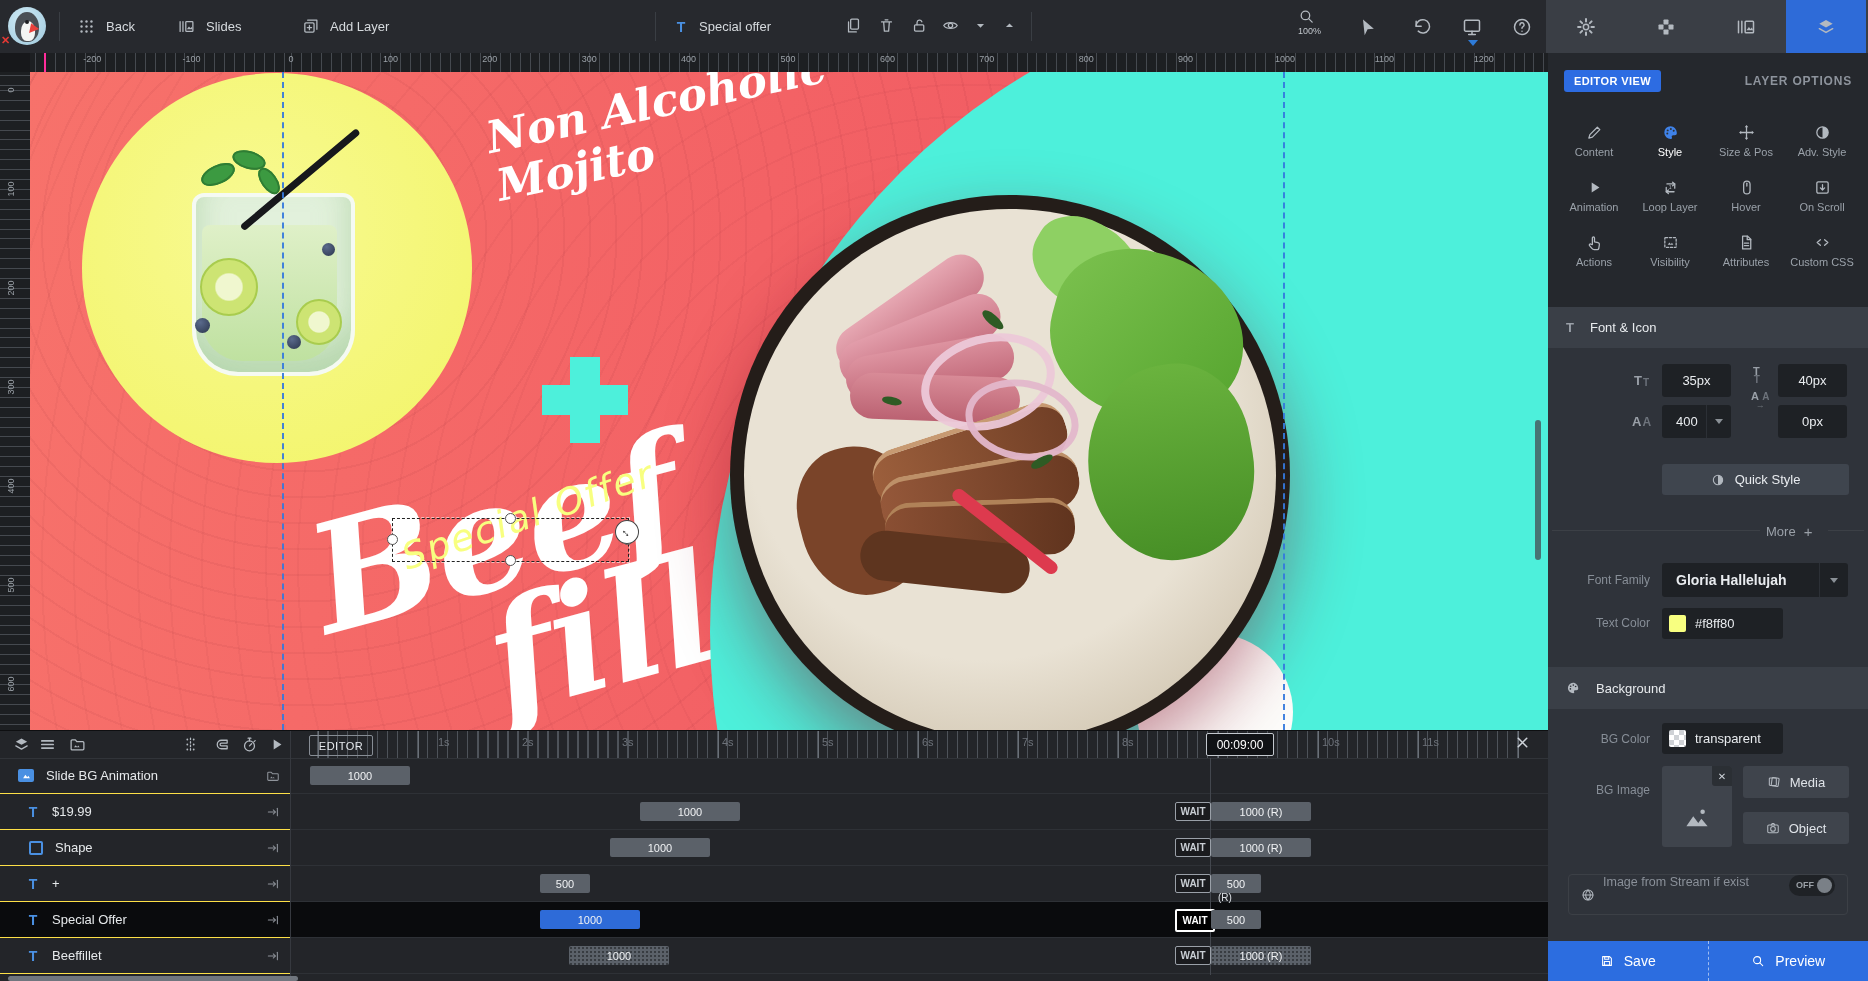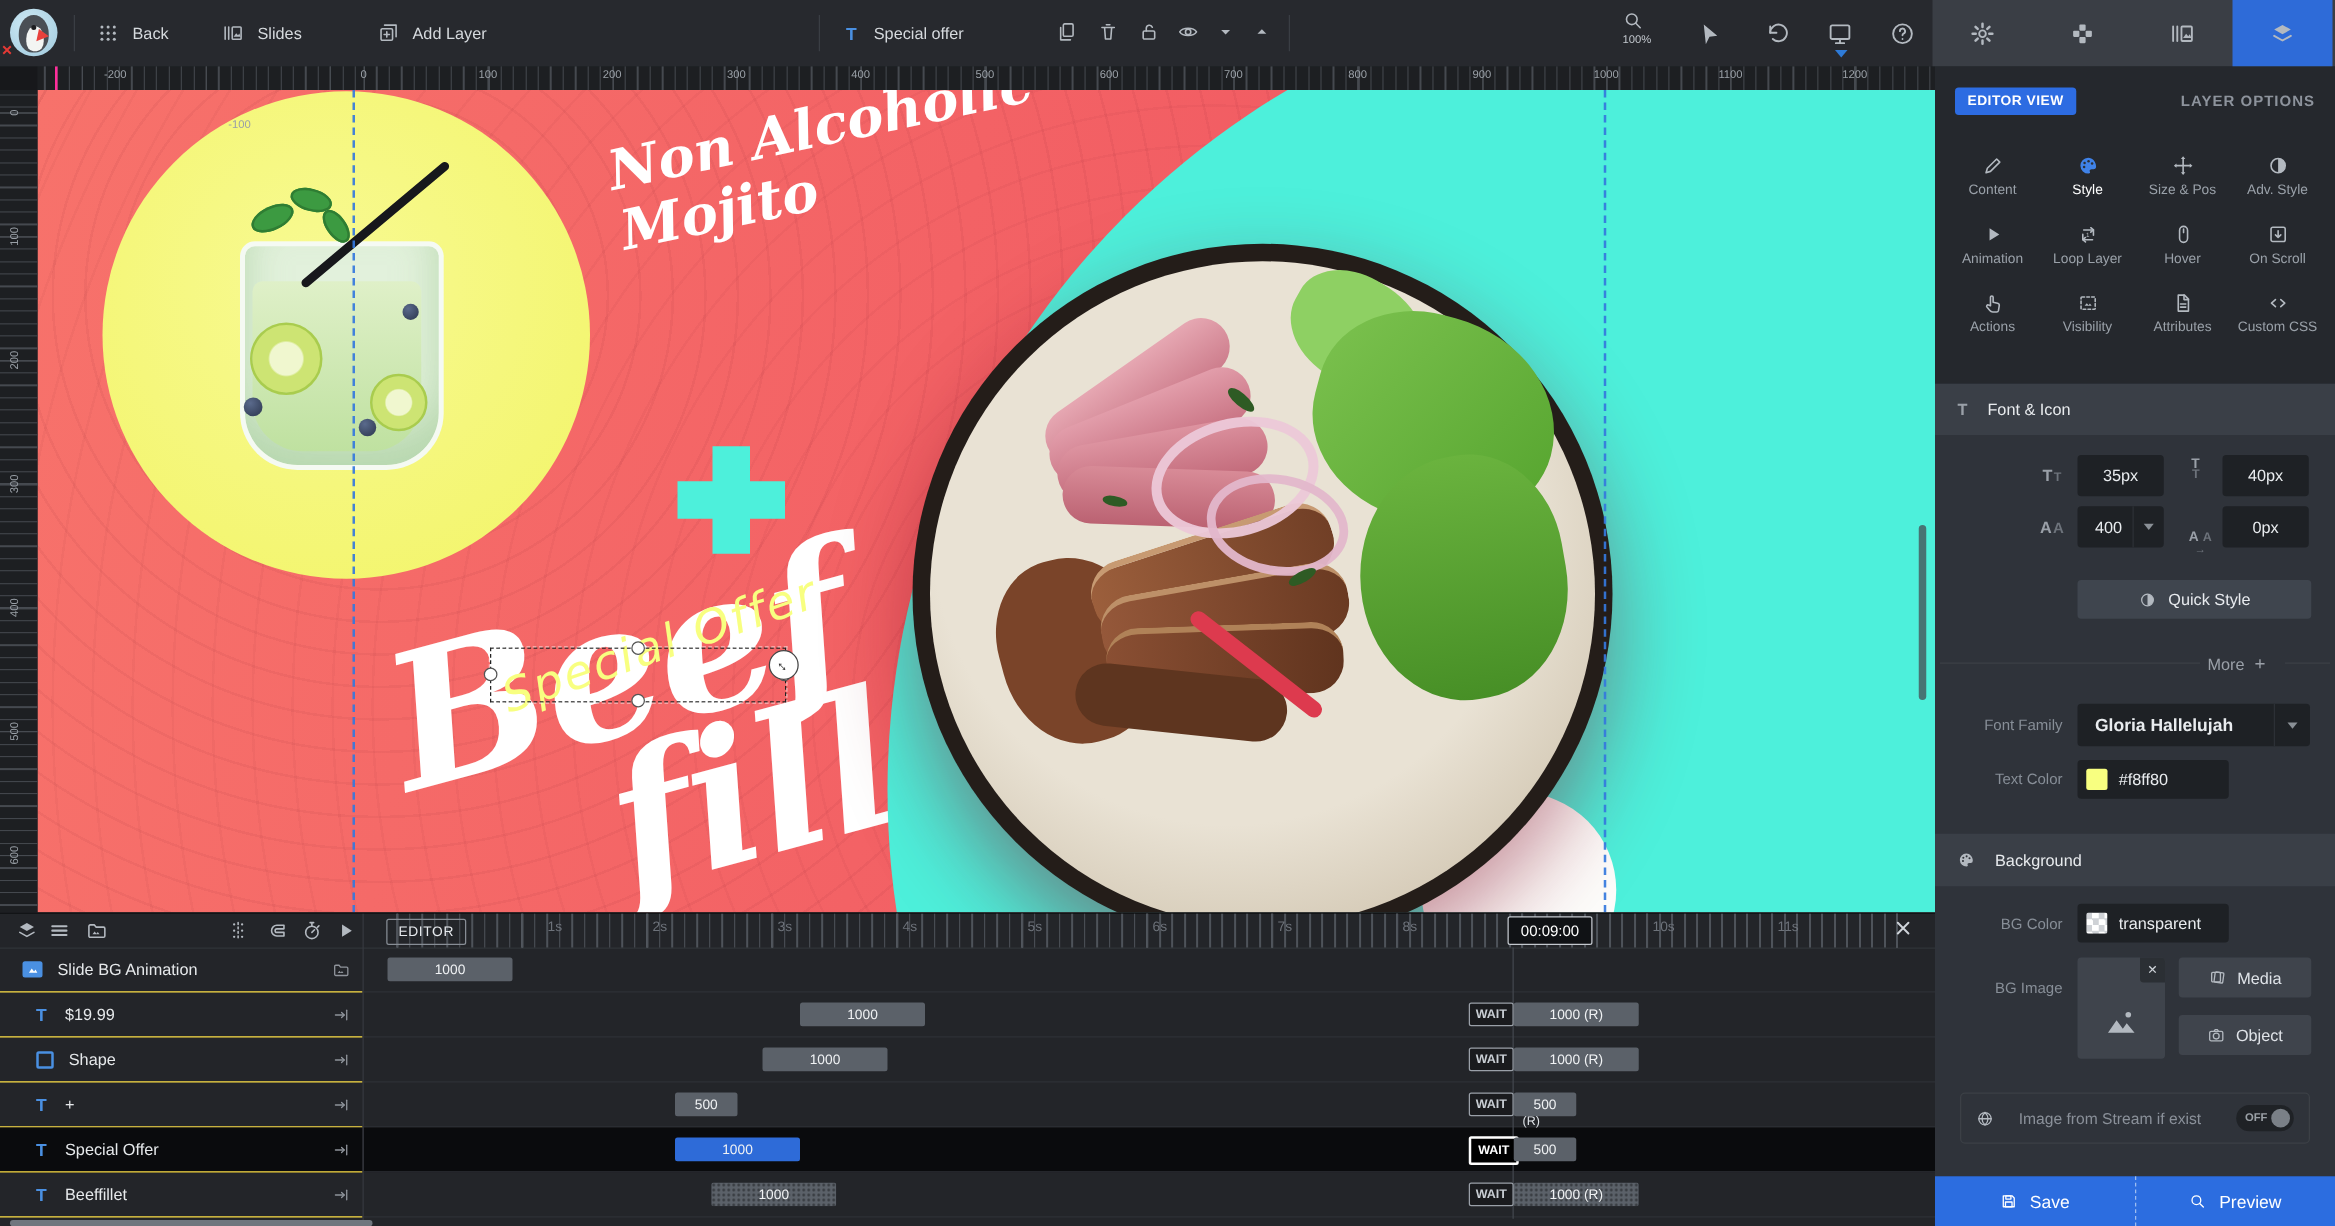--- a/index.html
+++ b/index.html
@@ -148,21 +148,21 @@
   #more-btn .plus{font-size:15px;}
   .swatch{width:17px;height:17px;border-radius:2px;margin-right:9px;flex:none;}
   .checker{background:conic-gradient(#fff 0 25%,#cfd2d6 0 50%,#fff 0 75%,#cfd2d6 0);background-size:10px 10px;}
   #bg-thumb{position:absolute;left:114px;top:713px;width:70px;height:81px;background:#3f444c;border-radius:3px;display:flex;align-items:flex-end;justify-content:center;color:#9aa0a8;}
   #bg-thumb svg{width:34px;height:30px;margin-bottom:14px;}
   #bg-thumb-x{position:absolute;left:164px;top:713px;width:20px;height:20px;background:#2b2f34;display:flex;align-items:center;justify-content:center;
       color:#cfd4da;font-size:10px;cursor:pointer;border-radius:0 3px 0 3px;}
   .media-btn{position:absolute;left:195px;width:106px;height:32px;background:#3f444c;border-radius:3px;display:flex;align-items:center;justify-content:center;
       gap:9px;font-size:13px;color:#dfe3e8;cursor:pointer;}
   #stream-box{position:absolute;left:20px;top:821px;width:280px;height:41px;border:1px solid #3c4046;border-radius:4px;box-sizing:border-box;
-      display:flex;align-items:center;padding:0 12px;gap:20px;}
+      display:flex;padding:0 12px;gap:8px;}
   #stream-box .slbl{font-size:12.5px;color:#8a9099;flex:1;}
   #stream-toggle{width:46px;height:21px;background:#1f2226;border-radius:11px;position:relative;cursor:pointer;flex:none;}
   #stream-toggle .ost{position:absolute;left:7px;top:5px;font-size:9px;font-weight:bold;color:#9aa0a6;}
   #stream-toggle .knob{position:absolute;right:3px;top:3px;width:15px;height:15px;border-radius:50%;background:#7a8087;}
   #savebar{position:absolute;left:0;top:888px;width:320px;height:40px;background:#2c6de0;display:flex;}
   .savecell{flex:1;display:flex;align-items:center;justify-content:center;gap:10px;color:#fff;font-size:14px;cursor:pointer;}
   .savecell .ic{color:#fff;}
   .savecell + .savecell{border-left:1px dashed rgba(255,255,255,.55);}
 </style>
 </head>
@@ -332,21 +332,21 @@
             </svg>
           </i>
         </div>
     </div>
   </div>
 
   <div id="ruler-corner"></div>
   <div id="hruler">
     <div class="cursor-marker"></div>
   <span class="hlab" style="left: 62.2px;">-200</span>
-      <span class="hlab" style="left: 161.6px; margin-top: 40px;">-100</span>
+      <span class="hlab" style="left: 161.6px;">-100</span>
       <span class="hlab" style="left: 261px;">0</span>
       <span class="hlab" style="left: 360.4px;">100</span>
       <span class="hlab" style="left: 459.8px;">200</span>
       <span class="hlab" style="left: 559.2px;">300</span>
       <span class="hlab" style="left: 658.6px;">400</span>
       <span class="hlab" style="left: 758px;">500</span>
       <span class="hlab" style="left: 857.4px;">600</span>
       <span class="hlab" style="left: 956.8px;">700</span>
       <span class="hlab" style="left: 1056.2px;">800</span>
       <span class="hlab" style="left: 1155.6px;">900</span>
@@ -730,21 +730,21 @@
     <span class="glyph-ic" style="left:205px;top:314px;flex-direction:column;line-height:.8;font-size:11px">T<span class="dim" style="margin:0">T</span></span>
     <div class="pinput" style="left:230px;top:311px;width:69px">40px</div>
 
     <span class="glyph-ic" style="left:84px;top:361px">A<span class="dim" style="font-size:12px">A</span></span>
     <div class="pinput pselect" style="left:114px;top:352px;width:69px">
       <span>400</span>
       <span class="caret-seg" style="width:24px">
           <span class="caret-down"></span>
         </span>
     </div>
-    <span class="glyph-ic" style="left:203px;top:371px;flex-direction:column;align-items:center">
+    <span class="glyph-ic" style="left:203px;top:337px;flex-direction:column;align-items:center">
       <span style="font-size:11px">A <span class="dim">A</span></span>
         <span style="font-size:9px;color:#6d737b;margin-top:-2px">→</span>
     </span>
     <div class="pinput" style="left:230px;top:352px;width:69px">0px</div>
 
     <div id="quick-style">
       <i class="ic sm">
           <svg viewBox="0 0 24 24">
             <circle cx="12" cy="12" r="8"></circle>
             <path d="M12 4a8 8 0 0 1 0 16z" fill="currentColor" stroke="none"></path>

